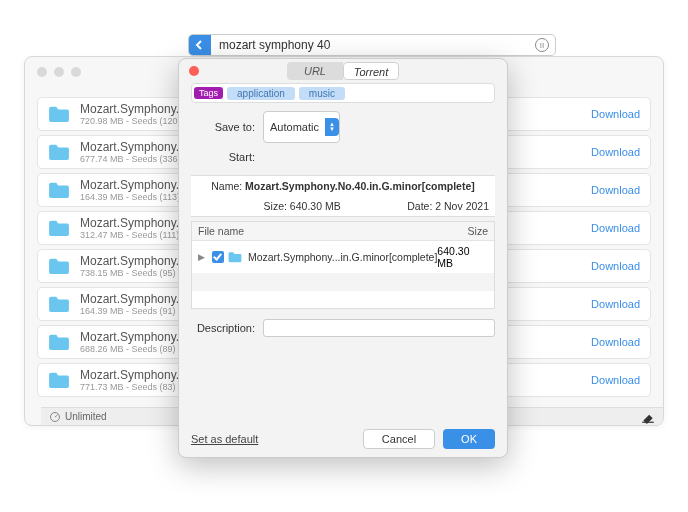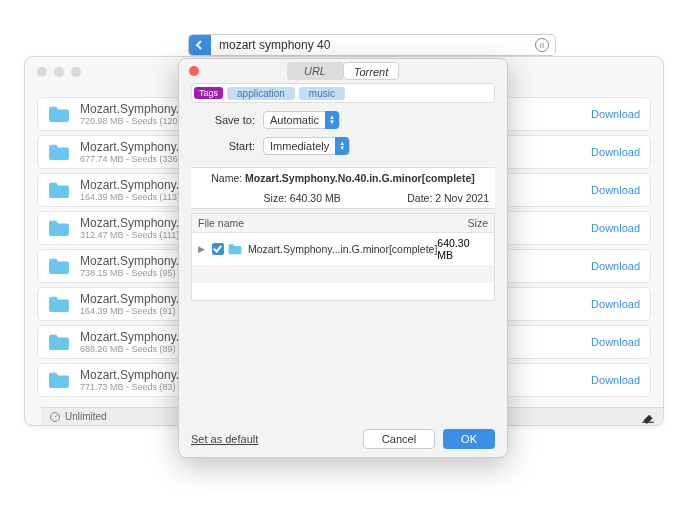--- a/index.html
+++ b/index.html
@@ -110,21 +110,21 @@
 .tag-label { background: #a21caf; color: #fff; padding: 1px 5px; border-radius: 3px; font-size: 9px; }
 .tag-chip { background: #c3ddf8; color: #4277b2; padding: 1px 10px; border-radius: 3px; }
 
 .form-row {
   display: flex; align-items: center; margin: 8px 12px 0;
   font-size: 11px; color: #333;
 }
 .form-row .lbl { width: 64px; text-align: right; margin-right: 8px; }
 .select-blue {
   display: flex; align-items: center; background: #fff;
-  border: 1px solid #ccc; border-radius: 4px; height: 18px;
+  border: 1px solid #ccc; border-radius: 4px; height: 32px;
   font-size: 11px; padding-left: 6px;
 }
 .select-blue .arrows {
   width: 14px; height: 18px; background: #3a8fe6; border-radius: 0 4px 4px 0;
   color: #fff; display: flex; flex-direction: column; align-items: center; justify-content: center;
   font-size: 6px; line-height: 5px; margin-left: 6px;
 }
 
 .info-block {
   margin: 12px 12px 0; background: #fff; border-top: 1px solid #ddd; border-bottom: 1px solid #ddd;
@@ -304,24 +304,20 @@
 
   <div class="form-row">
     <span class="lbl">Save to:</span>
     <div class="select-blue">
       <span>Automatic</span>
       <div class="arrows">▲<br>▼</div>
     </div>
   </div>
   <div class="form-row">
     <span class="lbl">Start:</span>
-    <div class="select-blue">
-      <span>Immediately</span>
-      <div class="arrows">▲<br>▼</div>
-    </div>
   </div>
 
   <div class="info-block">
     <div class="line"><span>Name:</span> <b>Mozart.Symphony.No.40.in.G.minor[complete]</b></div>
     <div class="line two">
       <div><span>Size:</span> <span>640.30 MB</span></div>
       <div><span>Date:</span> <span>2 Nov 2021</span></div>
     </div>
   </div>
 
@@ -337,19 +333,23 @@
           <path d="M1 4 Q1 2 3 2 L9 2 L11 5 L21 5 Q23 5 23 7 L23 17 Q23 19 21 19 L3 19 Q1 19 1 17 Z" fill="#6ac5ef"></path>
         </svg>
       <span class="fname">Mozart.Symphony...in.G.minor[complete]</span>
       <span>640.30 MB</span>
     </div>
     <div class="ft-stripe alt"></div>
     <div class="ft-stripe"></div>
 
   </div>
 
+  <div class="desc-row">
+    <span class="lbl">Description:</span>
+    <input value="" style="">
+  </div>
 
   <div class="sheet-footer">
     <span class="set-default">Set as default</span>
     <div class="btn cancel">Cancel</div>
     <div class="btn ok">OK</div>
   </div>
 </div>
 
 </body></html>

